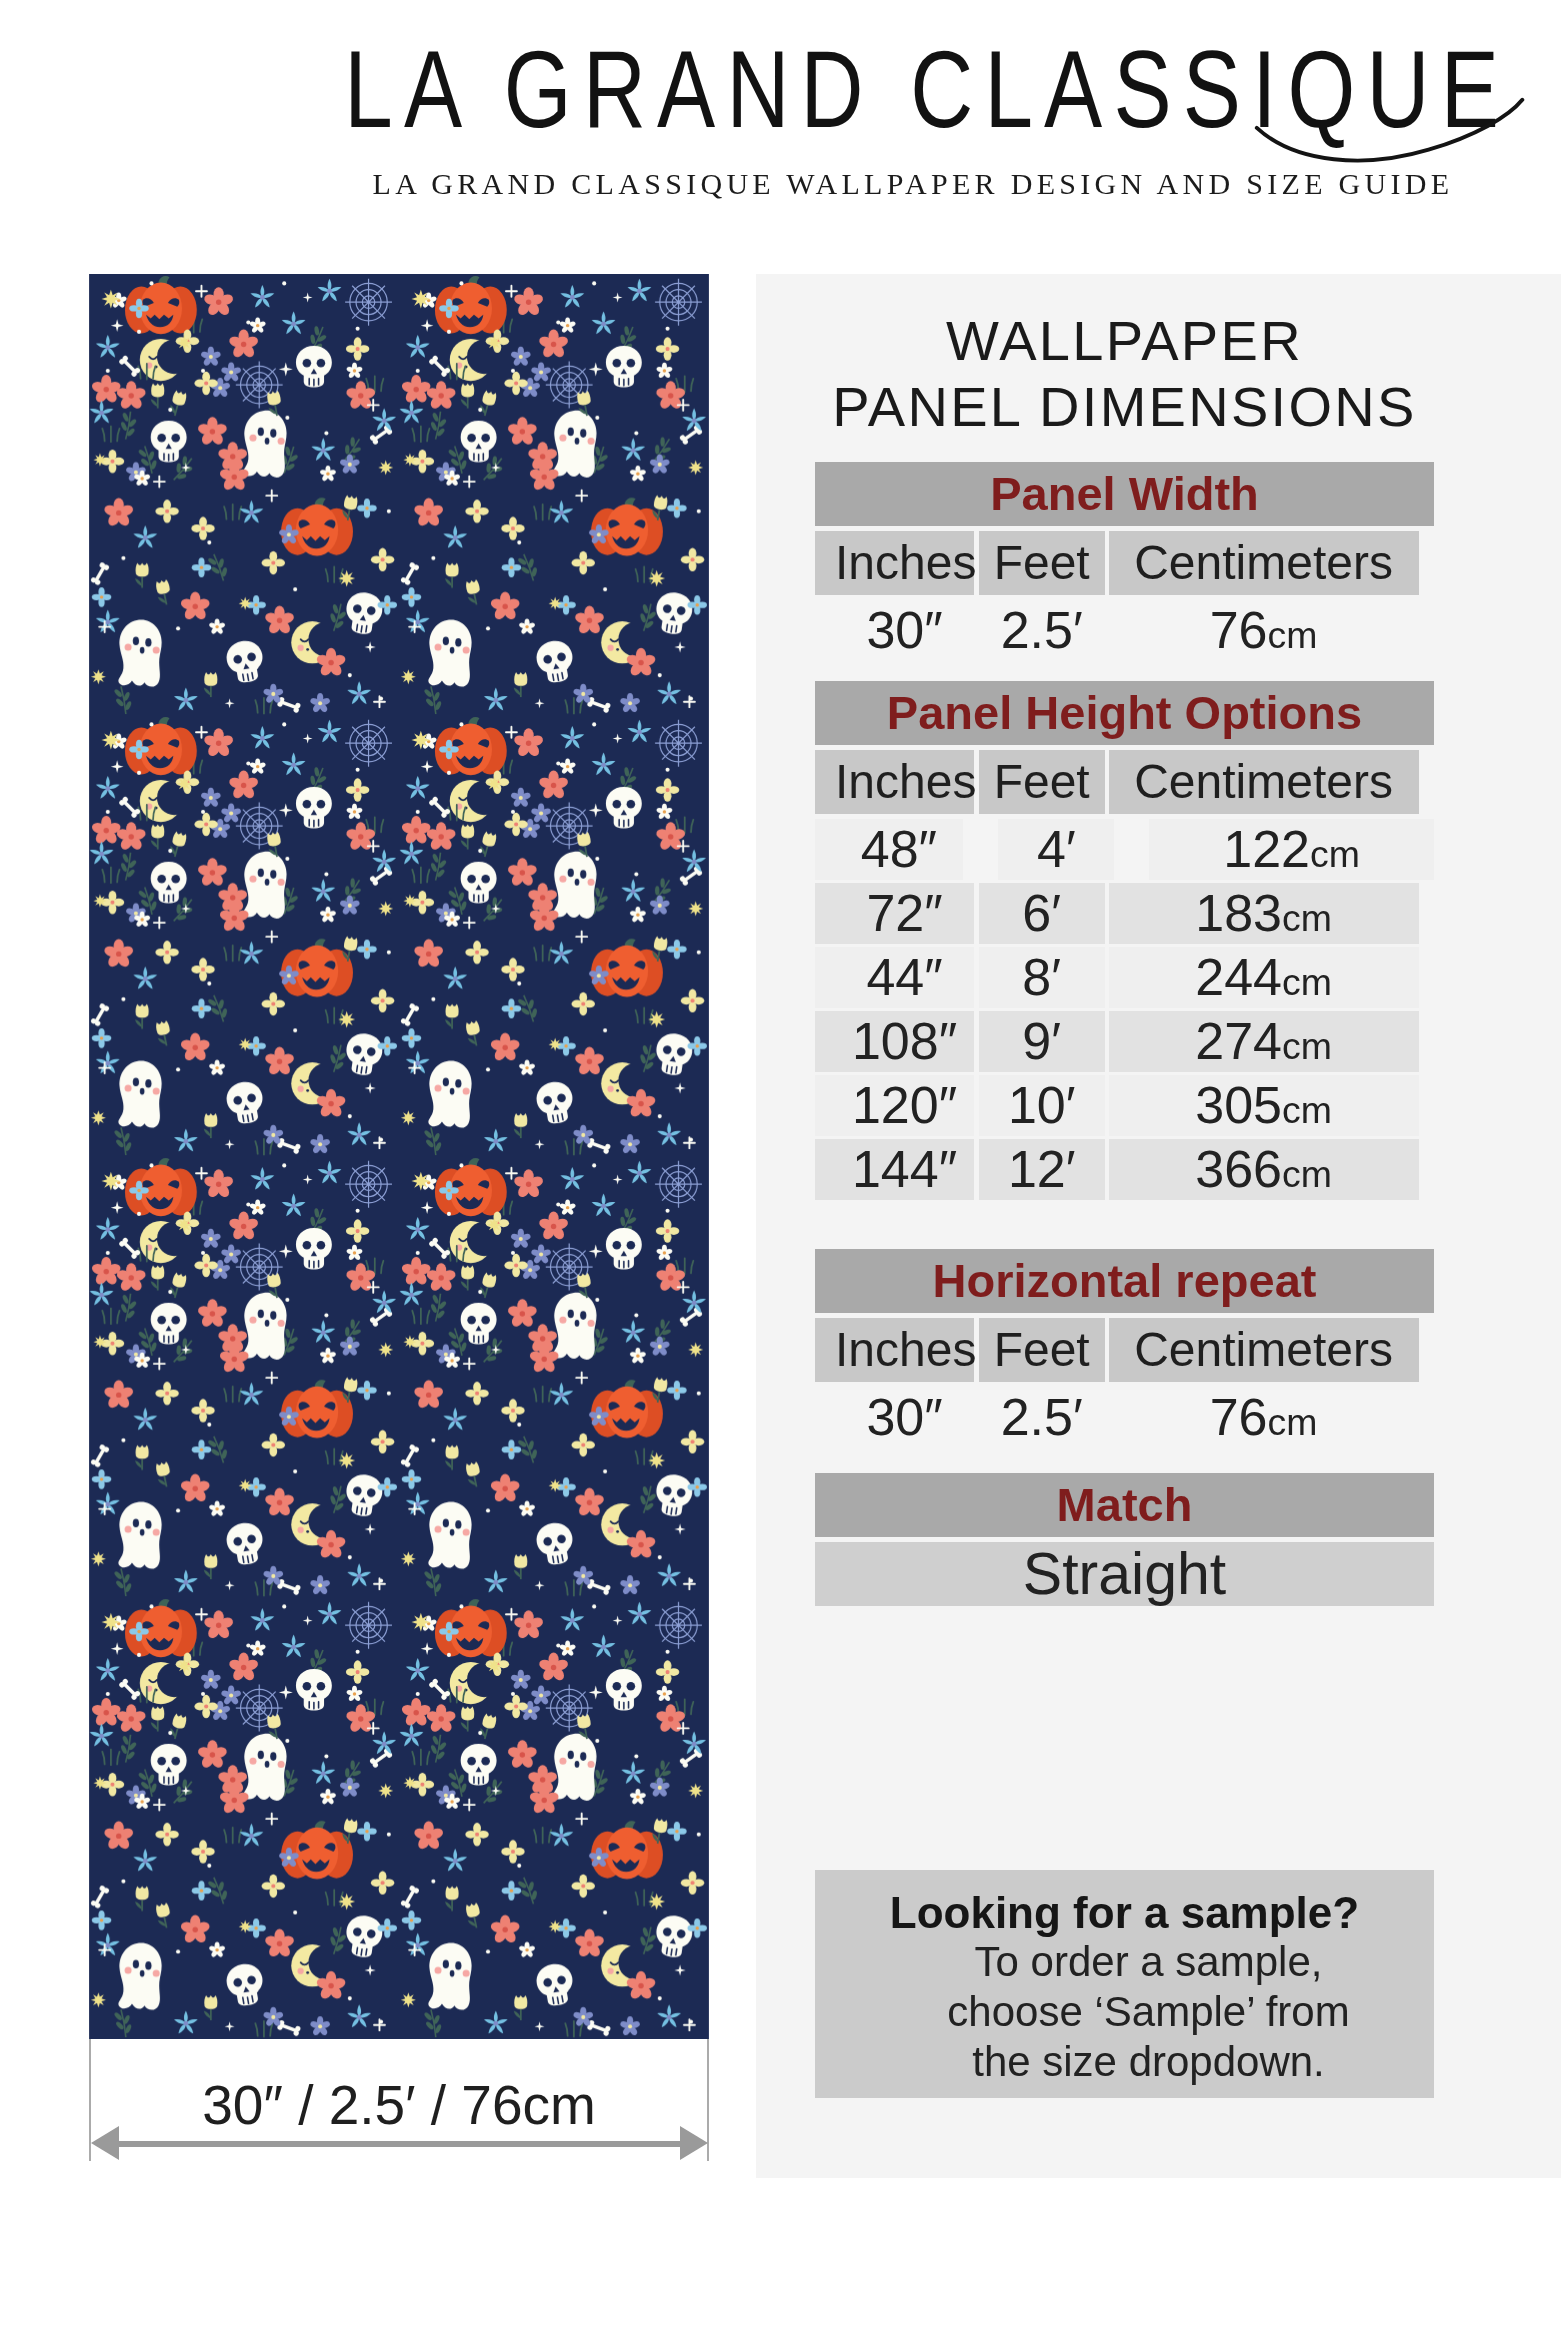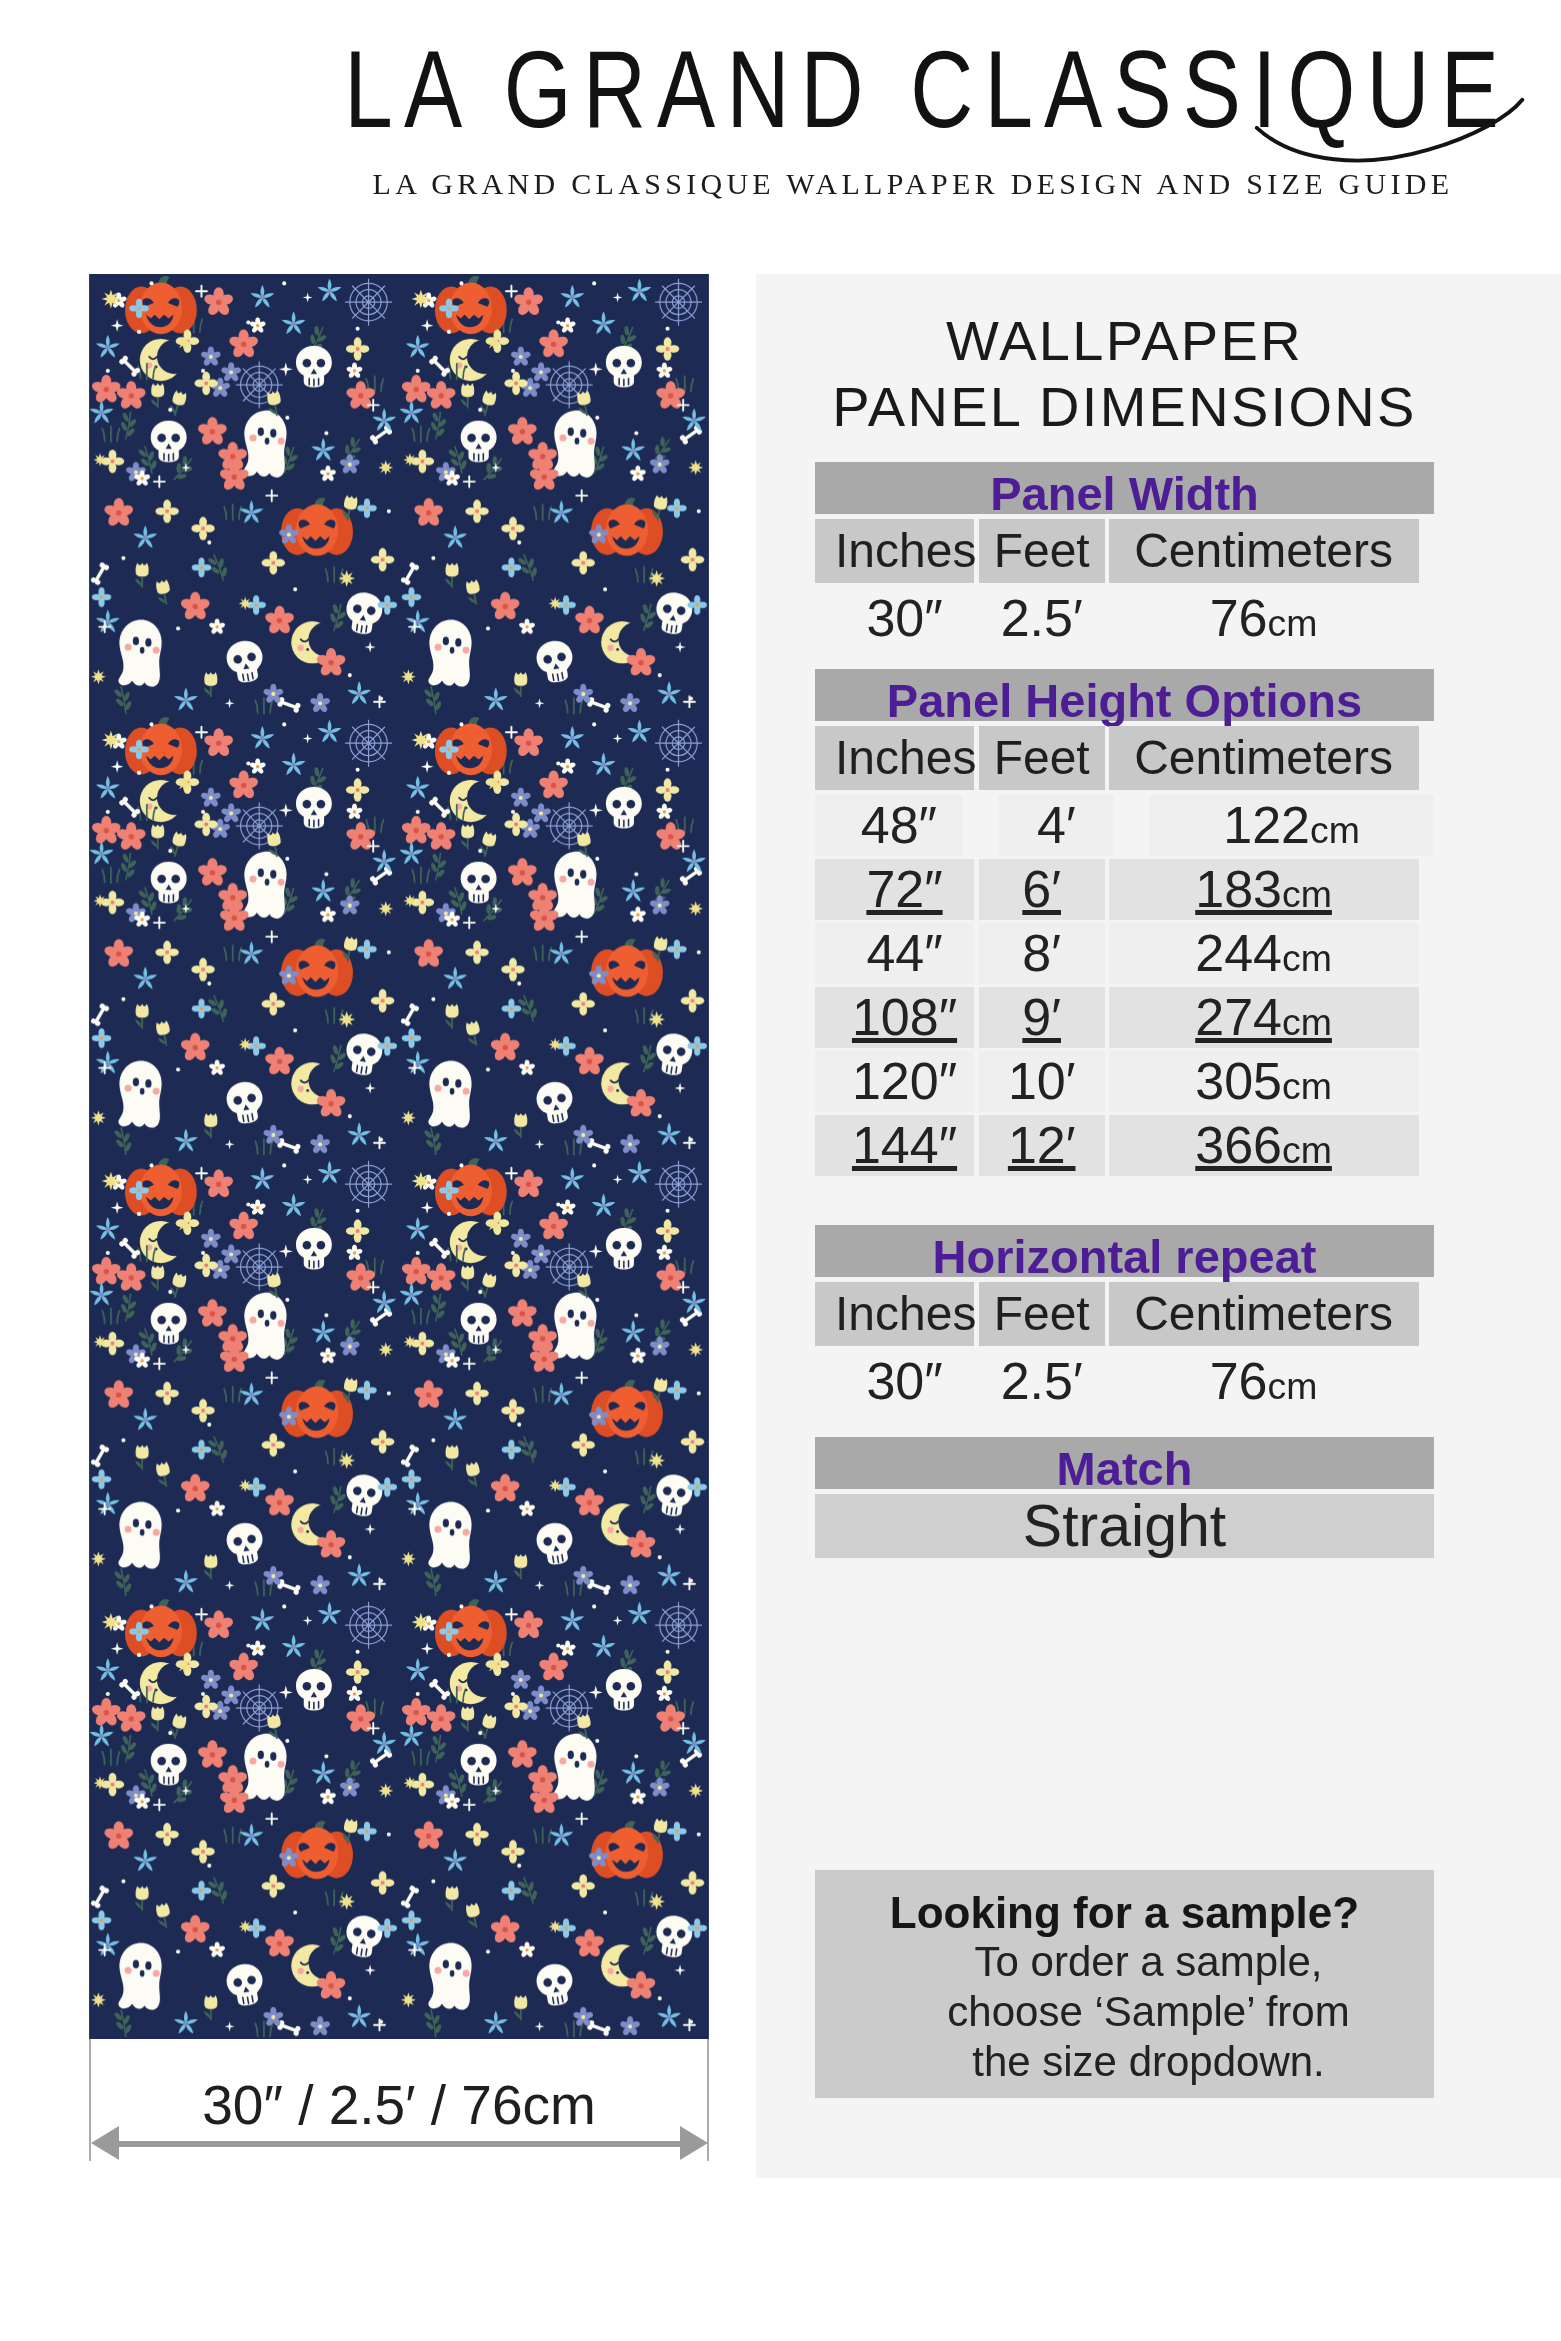--- a/index.html
+++ b/index.html
@@ -58,37 +58,37 @@
   .width-arrow .head-r{position:absolute;right:0;top:0;width:0;height:0;
     border-top:17px solid transparent;border-bottom:17px solid transparent;border-left:28px solid var(--arrow);}
 
   
   .info{position:absolute;left:756px;top:274px;width:806px;height:1904px;background:var(--panel);}
   .info .h1,.info .h2{position:absolute;left:59px;width:619px;text-align:center;
     font-size:56px;line-height:56px;letter-spacing:2.3px;color:var(--ink);}
   .info .h1{top:39px;}
   .info .h2{top:105px;}
   .sections{position:absolute;left:59px;top:188px;width:619px;}
-  .sec-title{height:52px;line-height:64px;background:var(--band-header);text-align:center;
-    font-size:47px;font-weight:bold;color:#4c1d95;}
+  .sec-title{height:64px;line-height:64px;background:var(--band-header);text-align:center;
+    font-size:47px;font-weight:bold;color:#7f1d1d;}
   .cols{display:flex;margin-top:4.7px;}
   .colcell{height:64px;line-height:64px;background:var(--band-col);text-align:center;
     font-size:48px;color:#1f1f1f;}
   .c0{width:159px;padding-left:20px;}
   .c1{width:126px;margin-left:4.7px;}
   .c2{width:310px;margin-left:3.9px;}
   .row{display:flex;}
   .row .cell{text-align:center;font-size:52px;color:#222222;}
   .row.plain{margin-top:6.2px;}
   .row.plain .cell{height:58px;line-height:58px;background:transparent;}
   .row.band{margin-top:3.1px;}
   .row.band:nth-of-type(3){margin-top:4.7px;gap:31px;}
   .row.band .cell{height:61px;line-height:61px;}
   .row.band.light .cell{background:var(--row-light);}
-  .row.band.dark .cell{background:var(--row-dark);text-decoration:underline;}
+  .row.band.dark .cell{background:var(--row-dark);}
   .row.value{margin-top:5.5px;}
   .row.value .cell{width:619px;height:64px;line-height:64px;background:var(--band-value);font-size:59px;}
   .sec1{margin-top:22.6px;}
   .sec2{margin-top:49px;}
   .sec3{margin-top:26.5px;}
   .unit{font-size:0.72em;}
 
   .sample-box{position:absolute;left:59px;top:1596px;width:619px;height:228px;background:var(--box);
     text-align:center;padding-top:19px;}
   .sample-title{font-size:44px;line-height:48px;font-weight:bold;color:#161616;}

